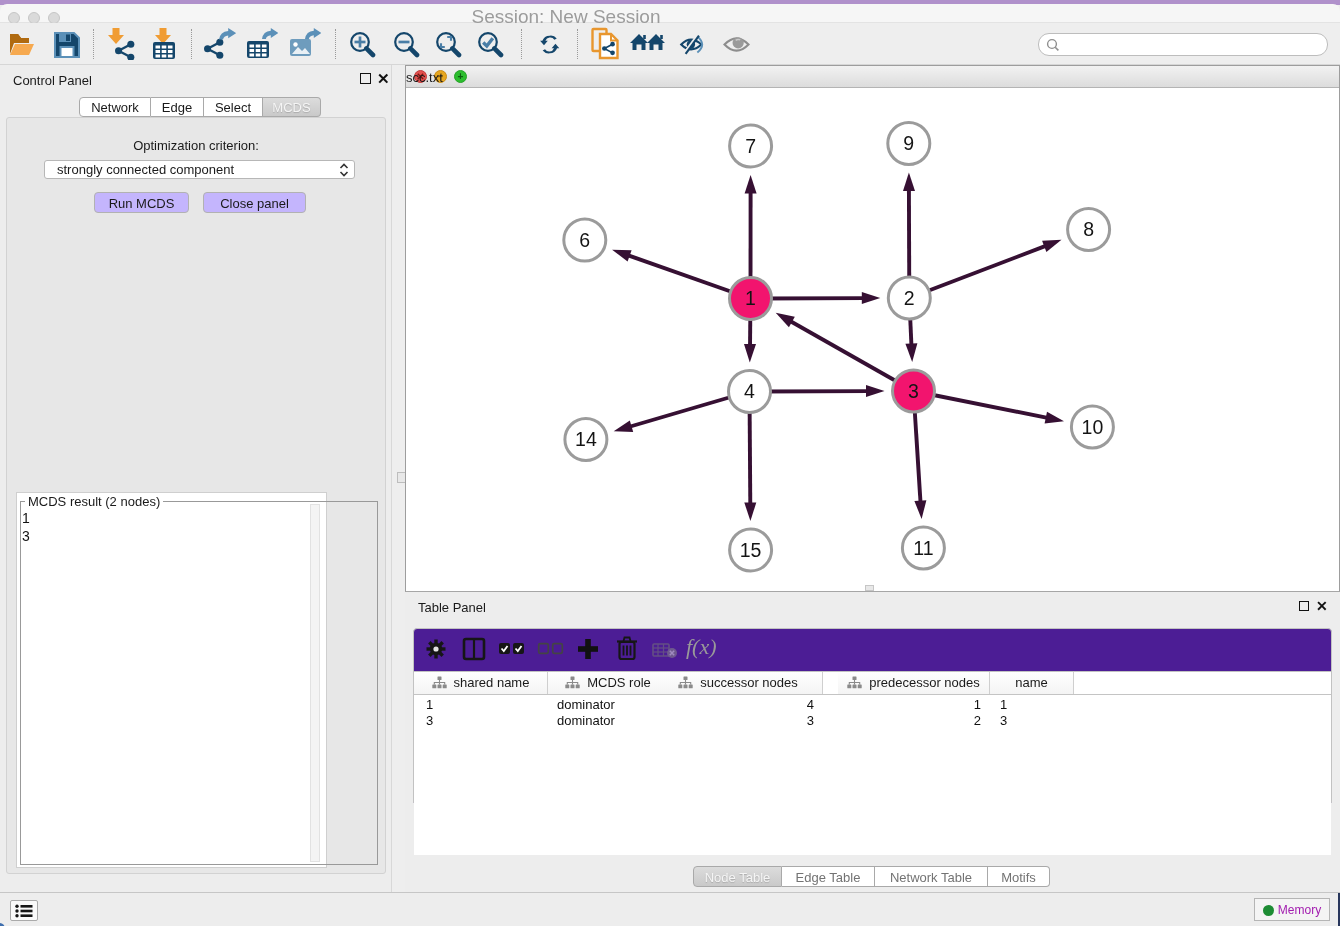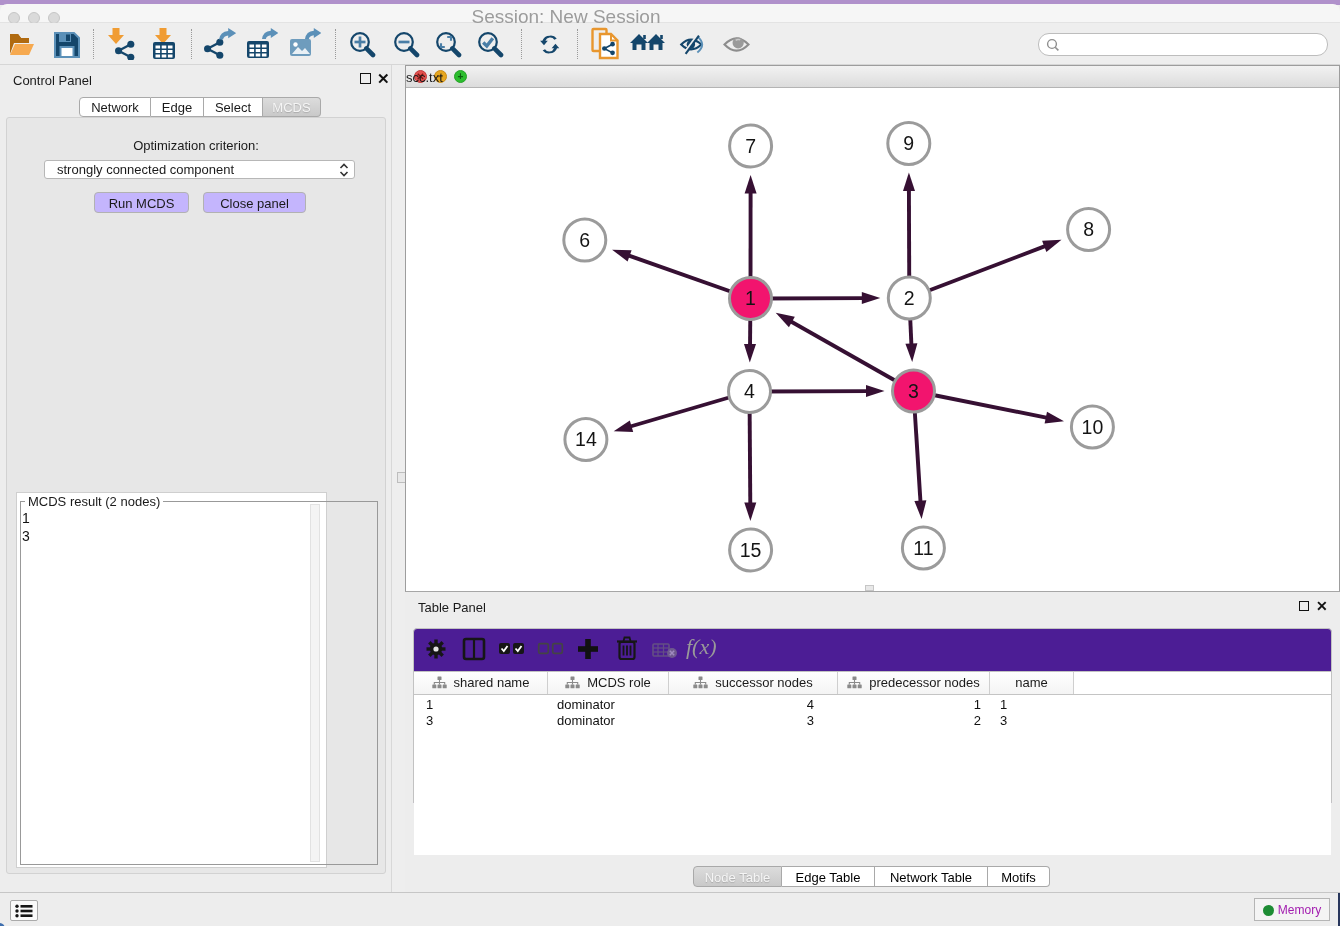--- a/index.html
+++ b/index.html
@@ -33,21 +33,21 @@
 #netwin{left:405px;top:65px;width:935px;height:527px;background:#fff;border:1px solid #9d9d9d;border-bottom:1px solid #a6a6a6}
 #nettitle{left:0;top:0;width:933px;height:22px;background:linear-gradient(#f2f2f2,#dcdcdc);border-bottom:1px solid #b4b4b4}
 .mac{position:absolute;top:4px;width:13px;height:13px;border-radius:50%;font-size:10px;line-height:12px;text-align:center;font-weight:bold}
 #netname{left:0;top:4px;width:933px;text-align:left;font-size:13px;color:#1a1a1a;font-weight:normal}
 
 #tpanel{left:405px;top:592px;width:935px;height:300px;background:#ededed}
 #tbox{left:8px;top:36px;width:919px;height:175px;background:#4c1d95;border:1px solid #c2c2c2;border-radius:4px 4px 0 0}
 #ttable{left:0px;top:42px;width:917px;height:184px;background:#fff;border-top:1px solid #c2c2c2}
 .th{position:absolute;top:0;height:22px;border-right:1px solid #cfcfcf;background:linear-gradient(#ffffff,#f4f4f4);font-size:13px;color:#1a1a1a;text-align:center;padding-top:3px}
 .td{position:absolute;font-size:13px;color:#111}
-.btab{font-size:13px;color:#000000;background:#fff;border:1px solid #a9a9a9;text-align:center;padding-top:3px;height:21px}
+.btab{font-size:13px;color:#737373;background:#fff;border:1px solid #a9a9a9;text-align:center;padding-top:3px;height:21px}
 .btab.tabsel{background:linear-gradient(#dcdcdc,#c9c9c9);color:#f5f5f5;text-shadow:0 1px 1px #aaa}
 
 #statusbar{left:0;top:892px;width:1340px;height:34px;background:#ededed;border-top:1px solid #c6c6c6}
 #memstat{left:1254px;top:5px;width:76px;height:23px;background:#f4f4f4;border:1px solid #b5b5b5;font-size:12px;color:#a21caf;text-align:center;padding-top:4px}
 #listbtn{left:10px;top:7px;width:28px;height:21px;background:#fafafa;border:1px solid #aaa;border-radius:2px}
 </style></head>
 <body>
 <div class="abs" id="purple"></div>
 <div class="abs" id="titlebar">
   <div class="tl" style="left:8px"></div>
@@ -401,21 +401,21 @@
           </svg>shared name</div>
 <div class="th" style="left:134px;width:121px"><svg width="15" height="13" viewBox="0 0 15 13" style="vertical-align:-2px;margin-right:7px">
             <g fill="#8a8a8a">
               <rect x="5.5" y="0.5" width="4" height="3.6" rx="0.5"></rect>
               <rect x="0.3" y="8.6" width="4" height="3.6" rx="0.5"></rect>
               <rect x="5.5" y="8.6" width="4" height="3.6" rx="0.5"></rect>
               <rect x="10.7" y="8.6" width="4" height="3.6" rx="0.5"></rect>
               <path d="M7.5 4 L7.5 8.6 M2.3 8.6 L2.3 6.5 L12.7 6.5 L12.7 8.6" fill="none" stroke="#8a8a8a" stroke-width="1.1"></path>
             </g>
           </svg>MCDS role</div>
-<div class="th" style="left:255px;width:169px"><svg width="15" height="13" viewBox="0 0 15 13" style="vertical-align:-2px;margin-right:7px">
+<div class="th" style="left:240px;width:169px"><svg width="15" height="13" viewBox="0 0 15 13" style="vertical-align:-2px;margin-right:7px">
             <g fill="#8a8a8a">
               <rect x="5.5" y="0.5" width="4" height="3.6" rx="0.5"></rect>
               <rect x="0.3" y="8.6" width="4" height="3.6" rx="0.5"></rect>
               <rect x="5.5" y="8.6" width="4" height="3.6" rx="0.5"></rect>
               <rect x="10.7" y="8.6" width="4" height="3.6" rx="0.5"></rect>
               <path d="M7.5 4 L7.5 8.6 M2.3 8.6 L2.3 6.5 L12.7 6.5 L12.7 8.6" fill="none" stroke="#8a8a8a" stroke-width="1.1"></path>
             </g>
           </svg>successor nodes</div>
 <div class="th" style="left:424px;width:152px"><svg width="15" height="13" viewBox="0 0 15 13" style="vertical-align:-2px;margin-right:7px">
             <g fill="#8a8a8a">

